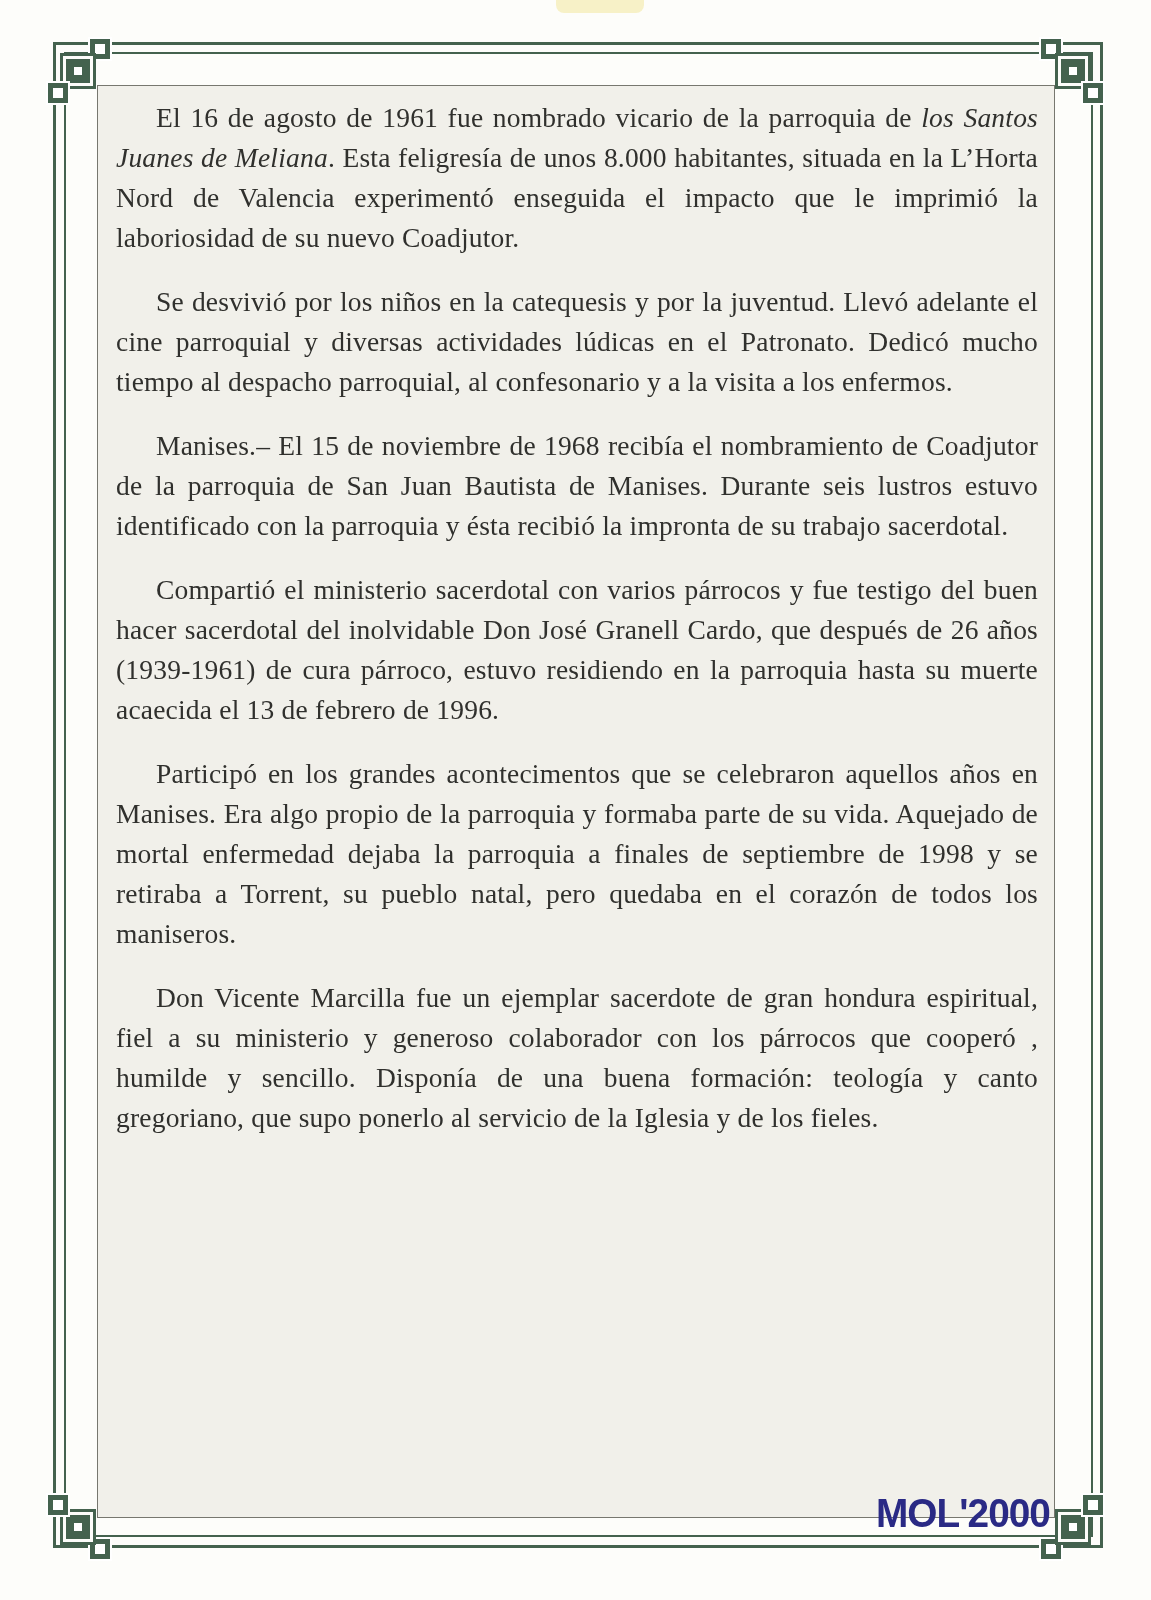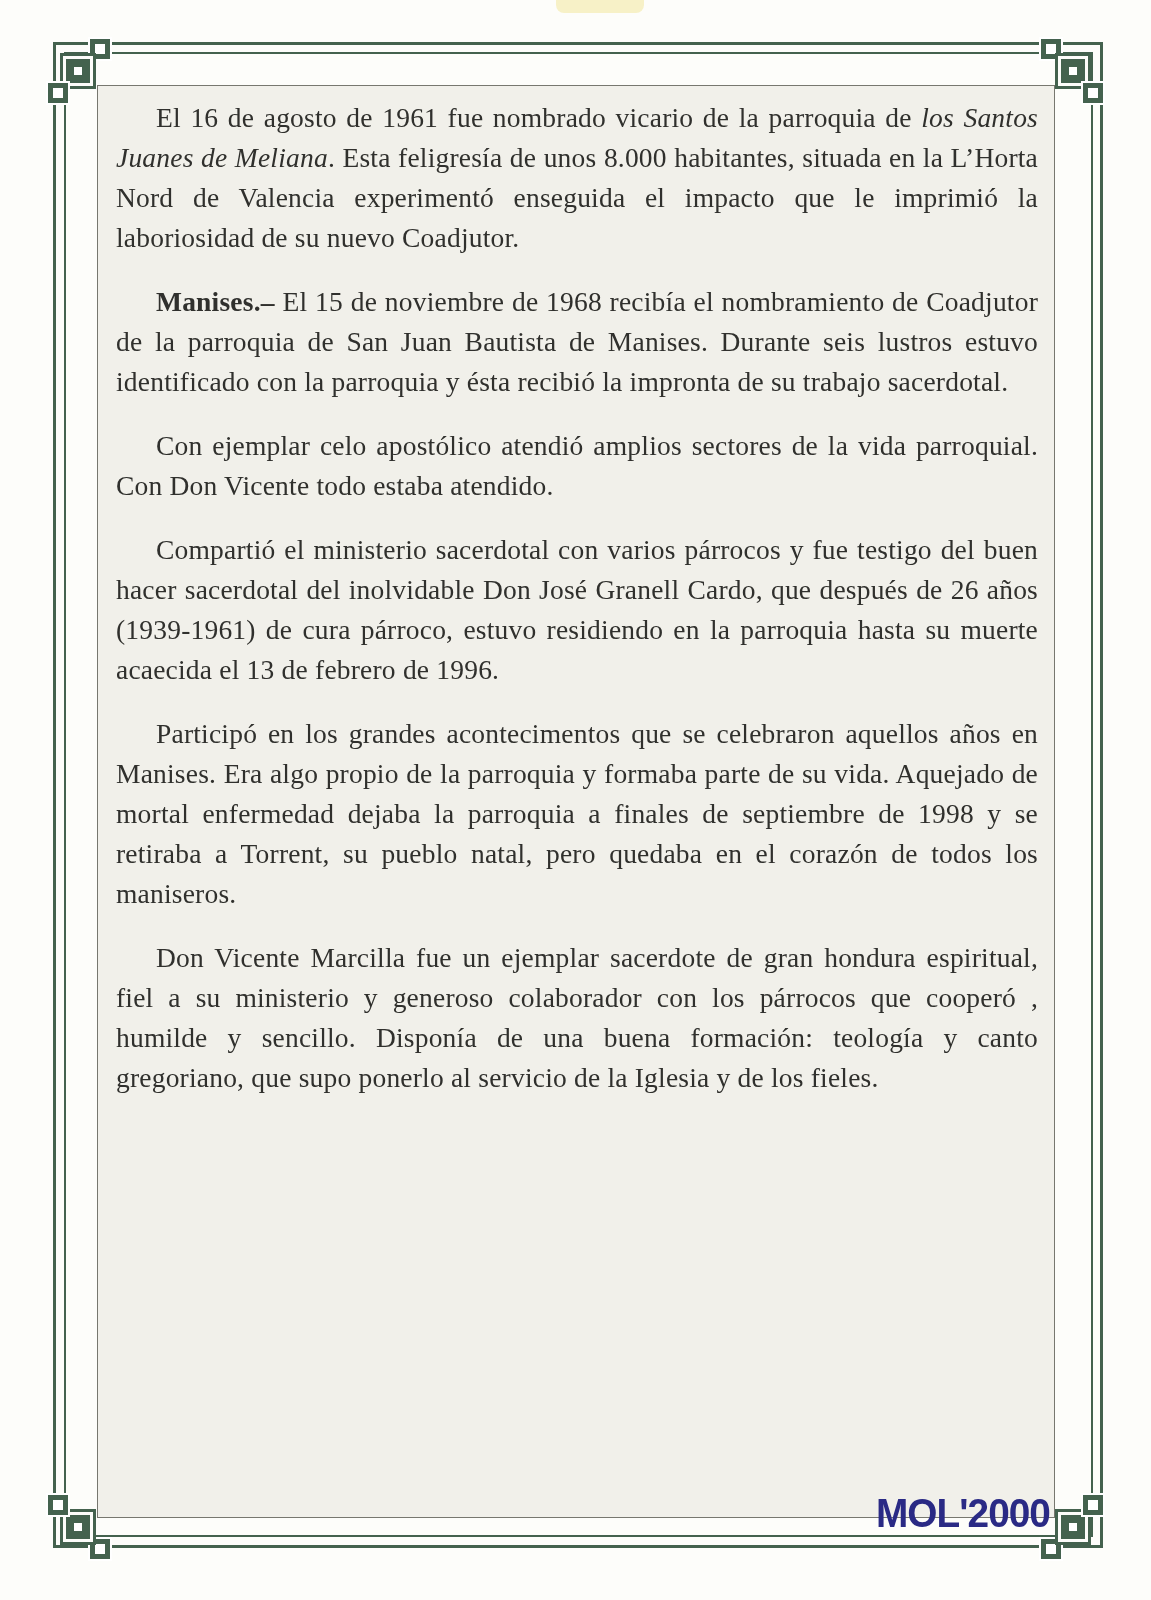--- a/index.html
+++ b/index.html
@@ -70,21 +70,21 @@
     margin:24px 0 0 0;
     text-indent:40px;
     text-align:justify;
     font-size:27.5px;
     line-height:40px;
     color:#30302d;
     letter-spacing:.2px;
   }
   .text-block p.para:first-child{margin-top:0;}
   .run.italic{font-style:italic;}
-  .run.bold{font-weight:700;}
+  .run.bold{font-weight:400;}
 
   
   .watermark{
     position:absolute;left:876px;top:1493px;
     font-family:"Liberation Sans", sans-serif;
     font-weight:700;font-size:40px;line-height:1;
     letter-spacing:-1px;
     color:var(--wm-color);
     z-index:6;
     transform:scaleX(.97);
@@ -117,21 +117,21 @@
     <span class="sq-small sq-s2"></span>
   </div>
   <div class="corner corner-br">
     <span class="sq-small sq-s1"></span>
     <span class="sq-big"></span>
     <span class="sq-small sq-s2"></span>
   </div>
 
   <div class="text-block">
       <p class="para" lang="es"><span class="run normal">El 16 de agosto de 1961 fue nombrado vicario de la parroquia de </span><span class="run italic">los Santos Juanes de Meliana</span><span class="run normal">. Esta feligresía de unos 8.000 habitantes, situada en la L’Horta Nord de Valencia experimentó enseguida el impacto que le imprimió la laboriosidad de su nuevo Coadjutor.</span></p>
+      <p class="para" lang="es"><span class="run normal">Se desvivió por los niños en la catequesis y por la juventud. Llevó adelante el cine parroquial y diversas actividades lúdicas en el Patronato. Dedicó mucho tiempo al despacho parroquial, al confesonario y a la visita a los enfermos.</span></p>
       <p class="para" lang="es"><span class="run bold">Manises.– </span><span class="run normal">El 15 de noviembre de 1968 recibía el nombramiento de Coadjutor de la parroquia de San Juan Bautista de Manises. Durante seis lustros estuvo identificado con la parroquia y ésta recibió la impronta de su trabajo sacerdotal.</span></p>
-      <p class="para" lang="es"><span class="run normal">Con ejemplar celo apostólico atendió amplios sectores de la vida parroquial. Con Don Vicente todo estaba atendido.</span></p>
       <p class="para" lang="es"><span class="run normal">Compartió el ministerio sacerdotal con varios párrocos y fue testigo del buen hacer sacerdotal del inolvidable Don José Granell Cardo, que después de 26 años (1939-1961) de cura párroco, estuvo residiendo en la parroquia hasta su muerte acaecida el 13 de febrero de 1996.</span></p>
       <p class="para" lang="es"><span class="run normal">Participó en los grandes acontecimentos que se celebraron aquellos años en Manises. Era algo propio de la parroquia y formaba parte de su vida. Aquejado de mortal enfermedad dejaba la parroquia a finales de septiembre de 1998 y se retiraba a Torrent, su pueblo natal, pero quedaba en el corazón de todos los maniseros.</span></p>
       <p class="para" lang="es"><span class="run normal">Don Vicente Marcilla fue un ejemplar sacerdote de gran hondura espiritual, fiel a su ministerio y generoso colaborador con los párrocos que cooperó , humilde y sencillo. Disponía de una buena formación: teología y canto gregoriano, que supo ponerlo al servicio de la Iglesia y de los fieles.</span></p>
     </div>
 
   <div class="watermark">MOL'2000</div>
 </div>
 
 </body></html>

